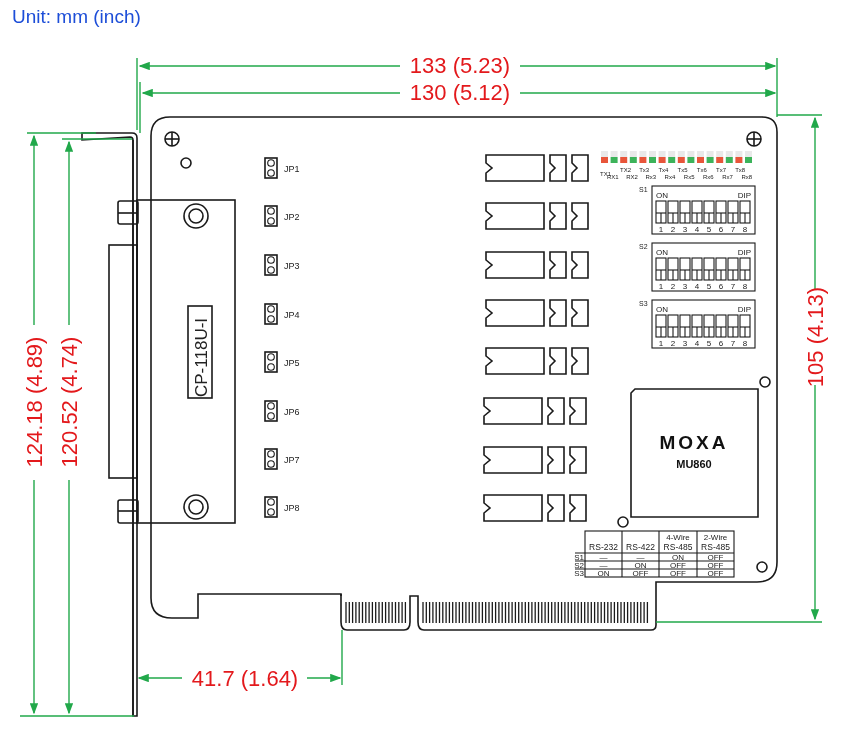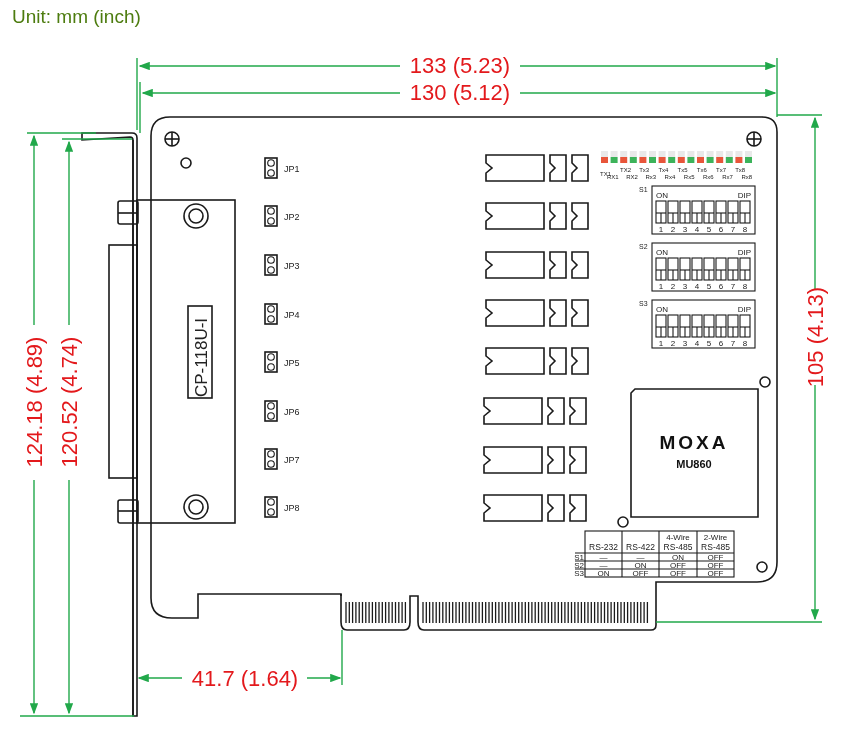--- a/index.html
+++ b/index.html
@@ -1,17 +1,17 @@
 <!DOCTYPE html>
 <html><head>
 <meta charset="utf-8">
 <style>
   html, body { margin: 0; padding: 0; background: #ffffff; }
   body { width: 842px; height: 738px; position: relative; overflow: hidden; font-family: "Liberation Sans", sans-serif; }
-  #unit-label { position: absolute; left: 12px; top: 6px; font-size: 19px; color: #4d7c0f; font-family: "Liberation Sans", sans-serif; }
+  #unit-label { position: absolute; left: 12px; top: 6px; font-size: 19px; color: #1d4ed8; font-family: "Liberation Sans", sans-serif; }
   svg { position: absolute; left: 0; top: 0; }
   .ol { fill: none; stroke: #1a1a1a; stroke-width: 1.6; }
   .olt { fill: none; stroke: #1a1a1a; stroke-width: 1.1; }
   .dim { stroke: #21a84a; stroke-width: 1.4; fill: none; }
   .dimtxt { fill: #e3191c; font-family: "Liberation Sans Narrow", "Liberation Sans", sans-serif; font-size: 22px; }
   .sm { font-family: "Liberation Sans", sans-serif; fill: #222; }
 </style>
 </head>
 <body>
 

